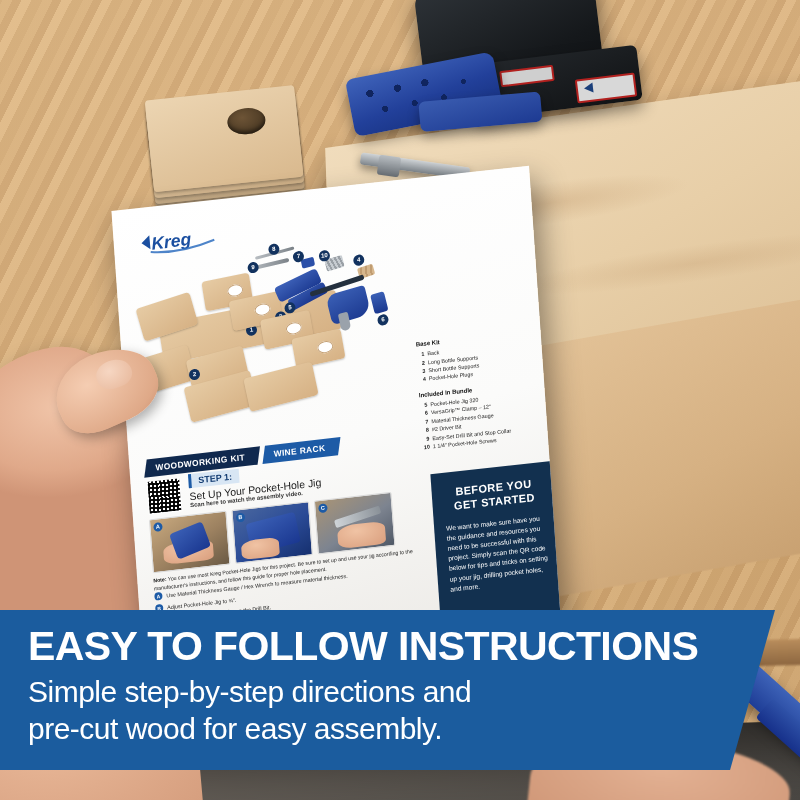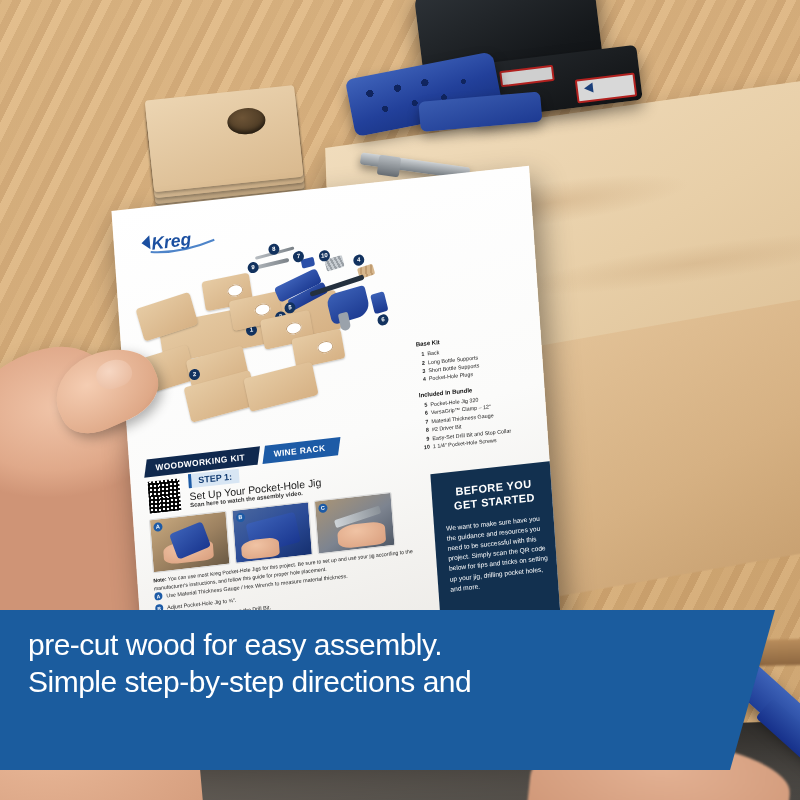--- a/index.html
+++ b/index.html
@@ -613,18 +613,19 @@
   <div class="thumb"></div>
   <div class="thumbnail"></div>
 
   <div class="clamp-br"></div>
   <div class="clamp-br2"></div>
   <div class="hand-bottom"></div>
   <div class="hand-right-bottom"></div>
 
   <div class="banner">
     <div class="banner-inner">
+      <h1>EASY TO FOLLOW INSTRUCTIONS</h1>
+      <p>Simple step-by-step directions and</p>
       <p>pre-cut wood for easy assembly.</p>
-      <p>Simple step-by-step directions and</p>
     </div>
   </div>
 
 </div>
 
 </body></html>

